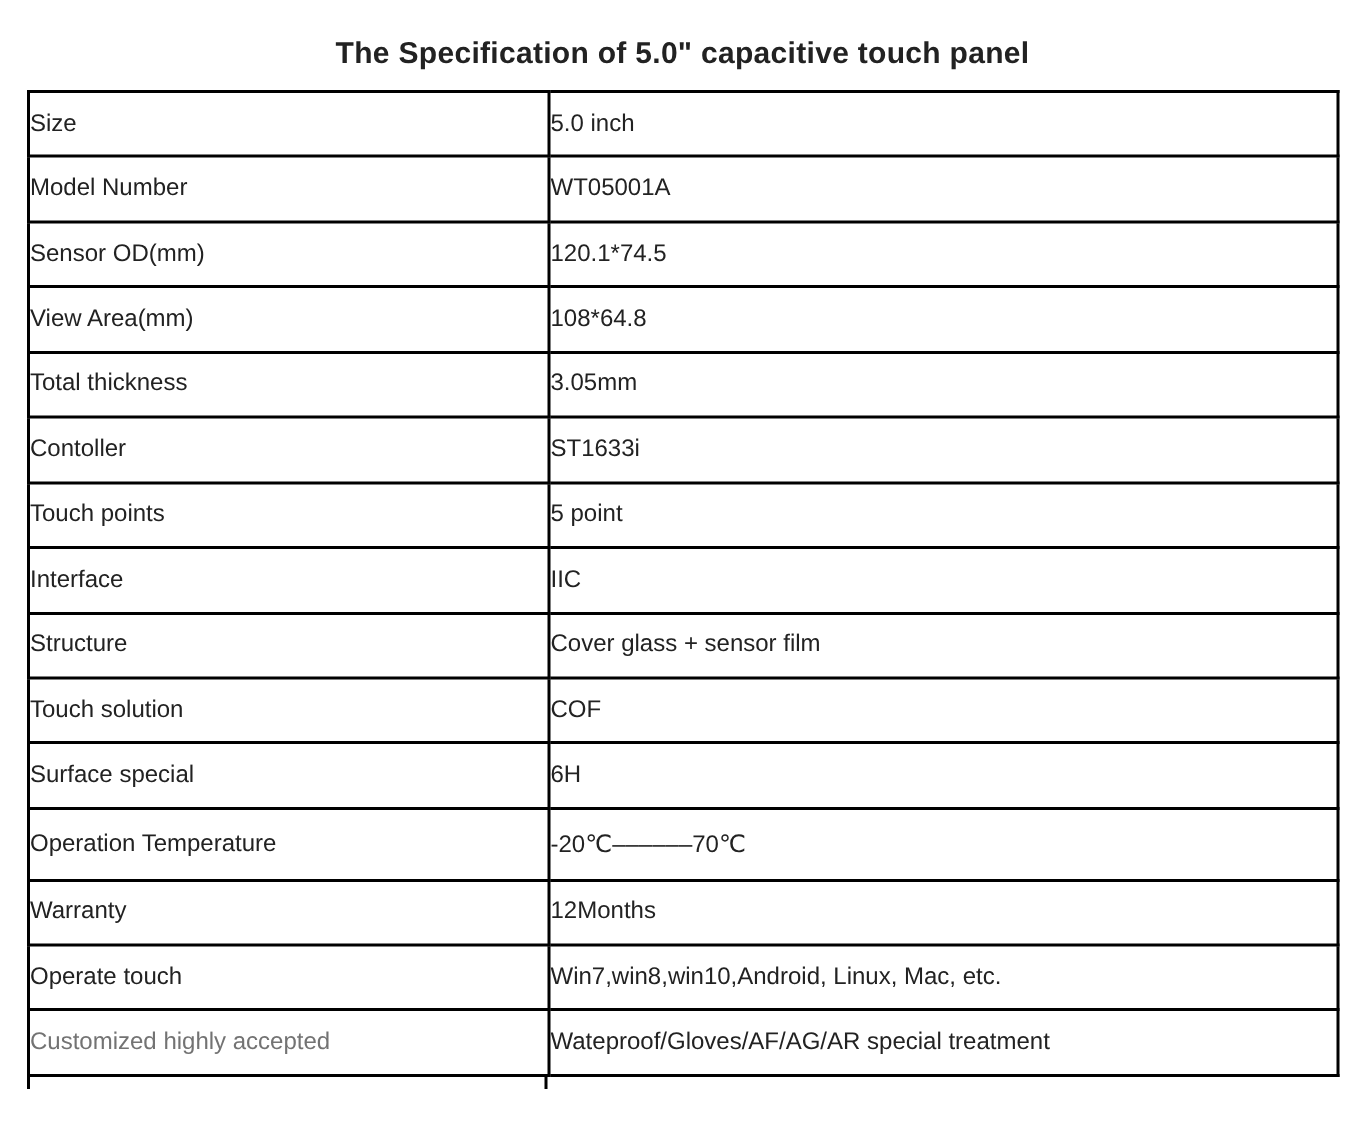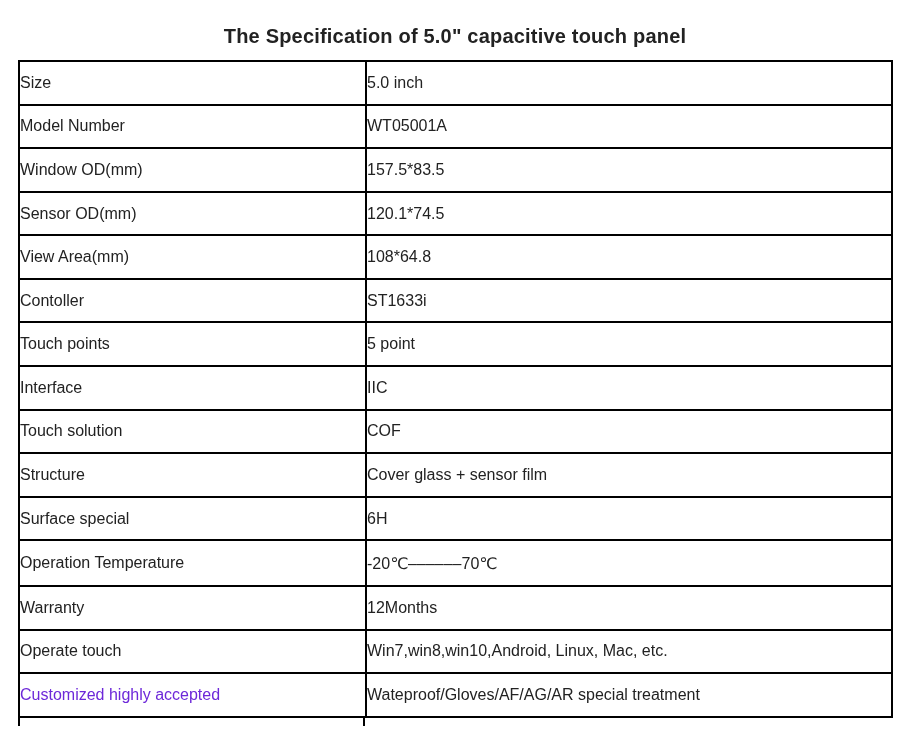--- a/index.html
+++ b/index.html
@@ -45,21 +45,21 @@
     padding: 0;
   }
   td.c1 {
     width: 345px;
     padding-left: 4px;
   }
   td.c2 {
     padding-left: 6px;
   }
   tr.red td.c1 {
-    color: #6d28d9;
+    color: #737373;
   }
   .stub {
     position: absolute;
     top: 718px;
     width: 2px;
     height: 8px;
     background: #000000;
   }
 </style>
 </head>
@@ -72,50 +72,50 @@
     <tbody>
         <tr>
           <td class="c1">Size</td>
           <td class="c2">5.0 inch</td>
         </tr>
         <tr>
           <td class="c1">Model Number</td>
           <td class="c2">WT05001A</td>
         </tr>
         <tr>
-          <td class="c1">Window OD(mm)</td>
-          <td class="c2">157.5*83.5</td>
-        </tr>
-        <tr>
           <td class="c1">Sensor OD(mm)</td>
           <td class="c2">120.1*74.5</td>
         </tr>
         <tr>
           <td class="c1">View Area(mm)</td>
           <td class="c2">108*64.8</td>
+        </tr>
+        <tr>
+          <td class="c1">Total thickness</td>
+          <td class="c2">3.05mm</td>
         </tr>
         <tr>
           <td class="c1">Contoller</td>
           <td class="c2">ST1633i</td>
         </tr>
         <tr>
           <td class="c1">Touch points</td>
           <td class="c2">5 point</td>
         </tr>
         <tr>
           <td class="c1">Interface</td>
           <td class="c2">IIC</td>
         </tr>
         <tr>
+          <td class="c1">Structure</td>
+          <td class="c2">Cover glass + sensor film</td>
+        </tr>
+        <tr>
           <td class="c1">Touch solution</td>
           <td class="c2">COF</td>
-        </tr>
-        <tr>
-          <td class="c1">Structure</td>
-          <td class="c2">Cover glass + sensor film</td>
         </tr>
         <tr>
           <td class="c1">Surface special</td>
           <td class="c2">6H</td>
         </tr>
         <tr>
           <td class="c1">Operation Temperature</td>
           <td class="c2">-20℃––––––70℃</td>
         </tr>
         <tr>

